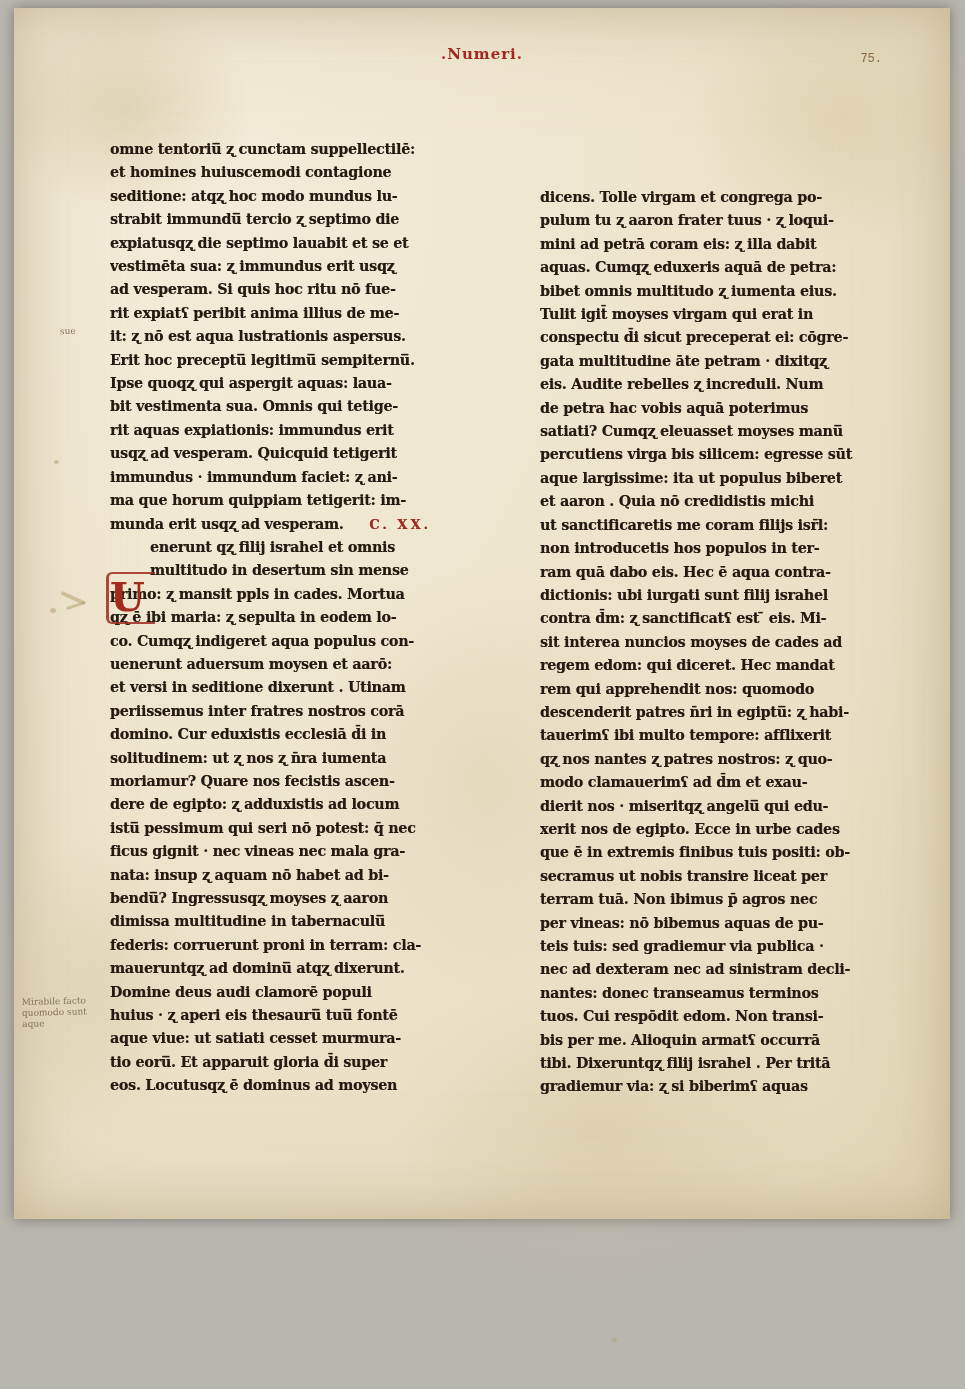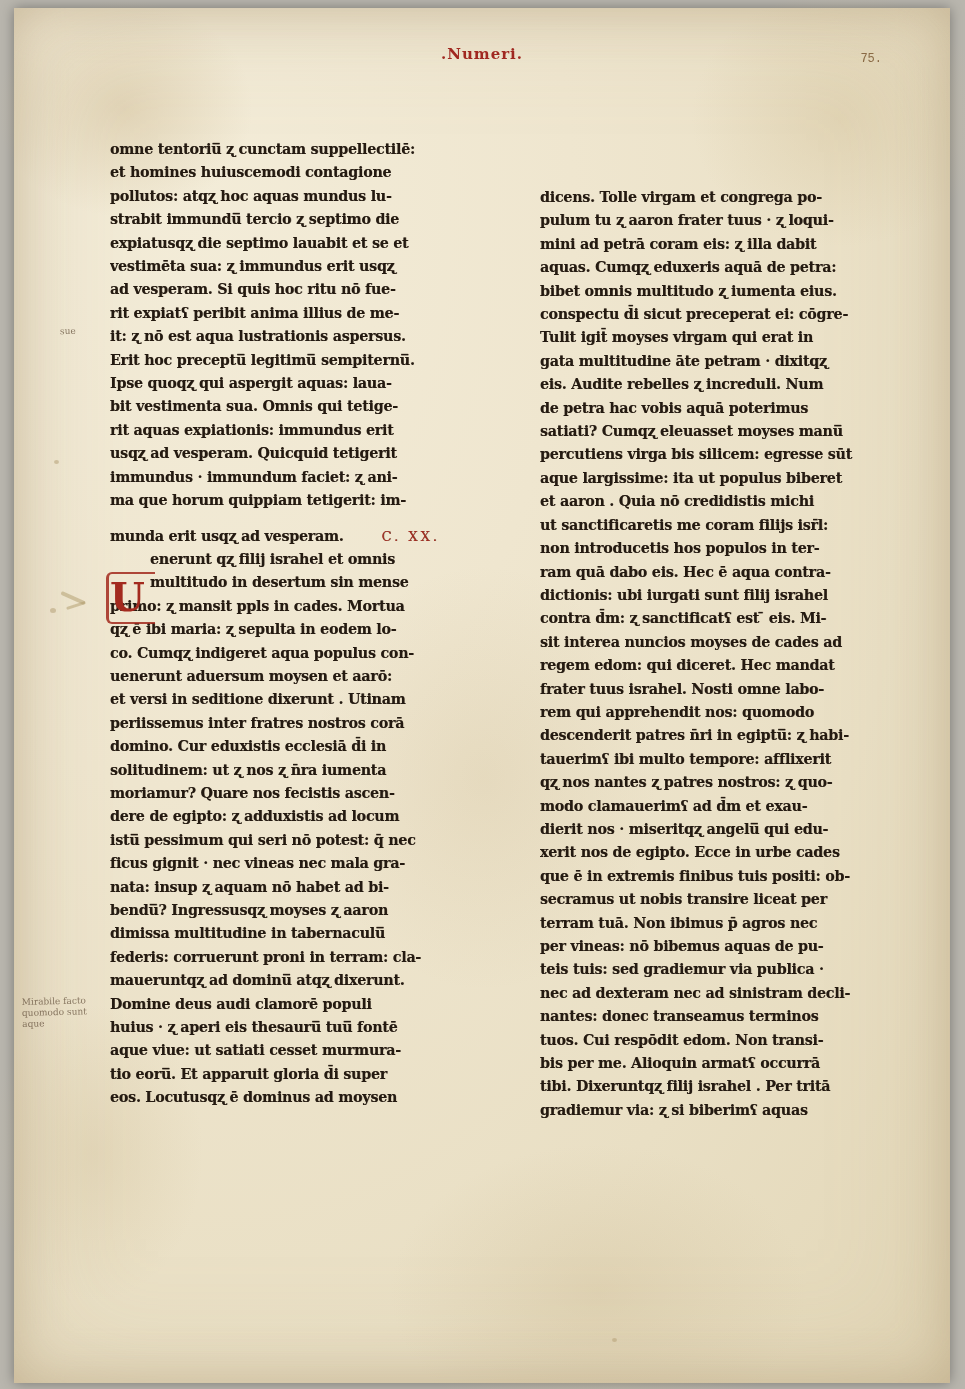--- a/index.html
+++ b/index.html
@@ -5,21 +5,21 @@
   html,body{margin:0;padding:0;}
   body{
     width:965px;height:1389px;
     background:#b9b6ae;
     font-family:"DejaVu Serif",serif;
     overflow:hidden;
   }
   #page{
     position:absolute;
     left:14px;top:8px;
-    width:936px;height:1375px;
+    width:936px;height:1211px;
     background:
       radial-gradient(ellipse at 20% 15%, #f3ecd8 0%, #efe6cf 35%, #e9dfc4 70%, #e2d6b6 100%);
     box-shadow:0 0 12px rgba(0,0,0,0.35);
   }
   
   .stain{position:absolute;border-radius:50%;pointer-events:none;}
   .s1{left:-20px;top:-10px;width:260px;height:220px;background:radial-gradient(ellipse,rgba(205,185,145,.45),rgba(205,185,145,0) 70%);}
   .s2{right:-40px;top:-20px;width:300px;height:260px;background:radial-gradient(ellipse,rgba(210,192,152,.40),rgba(210,192,152,0) 70%);}
   .s3{left:40%;bottom:-60px;width:420px;height:300px;background:radial-gradient(ellipse,rgba(206,188,150,.35),rgba(206,188,150,0) 70%);}
   .s4{left:-30px;bottom:80px;width:220px;height:300px;background:radial-gradient(ellipse,rgba(208,190,150,.32),rgba(208,190,150,0) 70%);}
@@ -67,24 +67,24 @@
     letter-spacing:-0.2px;
     color:#241a11;
     white-space:nowrap;
     transform:scaleX(1.0);
     transform-origin:left center;
     font-weight:bold;
     text-shadow:0.3px 0 0 rgba(40,26,14,.55);
   }
   .line.ind{padding-left:40px;}
   
-  .chapline{position:relative;margin-top:12px;}
+  .chapline{position:relative;}
   .chapmark{
-    position:absolute;right:0;top:0;
-    color:#a32a1e;font-size:13px;letter-spacing:3px;font-weight:normal;text-align:center;
+    position:absolute;right:9px;top:0;
+    color:#a32a1e;font-size:13px;letter-spacing:3px;font-weight:bold;text-align:center;
   }
   
   #initial{
     position:absolute;left:0;top:438px;
     width:42px;height:44px;
     color:#a32a1e;
     font-size:40px;
     line-height:42px;
     font-family:"DejaVu Serif",serif;
     font-weight:bold;
@@ -140,21 +140,21 @@
   <div class="marg" id="marg1">sue</div>
   <div class="marg" id="marg2">Mirabile
 facto
 quomodo
 sunt aque</div>
 
   <div id="cols">
     <div class="col left" id="col-left">
         <span class="line">omne tentoriu̅ ʐ cunctam suppellectilē:</span>
         <span class="line">et homines huiuscemodi contagione</span>
-        <span class="line">pollutos: atqʐ hoc aquas mundus lu-</span>
+        <span class="line">seditione: atqʐ hoc modo mundus lu-</span>
         <span class="line">strabit immundu̅ tercio ʐ septimo die</span>
         <span class="line">expiatusqʐ die septimo lauabit et se et</span>
         <span class="line">vestimēta sua: ʐ immundus erit usqʐ</span>
         <span class="line">ad vesperam. Si quis hoc ritu nō fue-</span>
         <span class="line">rit expiatʕ peribit anima illius de me-</span>
         <span class="line">it: ʐ nō est aqua lustrationis aspersus.</span>
         <span class="line">Erit hoc preceptu̅ legitimu̅ sempiternu̅.</span>
         <span class="line">Ipse quoqʐ qui aspergit aquas: laua-</span>
         <span class="line">bit vestimenta sua. Omnis qui tetige-</span>
         <span class="line">rit aquas expiationis: immundus erit</span>
@@ -186,37 +186,36 @@
         <span class="line">aque viue: ut satiati cesset murmura-</span>
         <span class="line">tio eoru̅. Et apparuit gloria d̄i super</span>
         <span class="line">eos. Locutusqʐ ē dominus ad moysen</span>
       </div>
     <div class="col right" id="col-right">
         <span class="line">dicens. Tolle virgam et congrega po-</span>
         <span class="line">pulum tu ʐ aaron frater tuus · ʐ loqui-</span>
         <span class="line">mini ad petrā coram eis: ʐ illa dabit</span>
         <span class="line">aquas. Cumqʐ eduxeris aquā de petra:</span>
         <span class="line">bibet omnis multitudo ʐ iumenta eius.</span>
+        <span class="line">Tulit igit̄ moyses virgam qui erat in</span>
         <span class="line">conspectu d̄i sicut preceperat ei: cōgre-</span>
-        <span class="line">Tulit igit̄ moyses virgam qui erat in</span>
         <span class="line">gata multitudine āte petram · dixitqʐ</span>
         <span class="line">eis. Audite rebelles ʐ increduli. Num</span>
         <span class="line">de petra hac vobis aquā poterimus</span>
         <span class="line">satiati? Cumqʐ eleuasset moyses manu̅</span>
         <span class="line">percutiens virga bis silicem: egresse sūt</span>
         <span class="line">aque largissime: ita ut populus biberet</span>
         <span class="line">et aaron . Quia nō credidistis michi</span>
         <span class="line">ut sanctificaretis me coram filijs isr̄l:</span>
         <span class="line">non introducetis hos populos in ter-</span>
         <span class="line">ram quā dabo eis. Hec ē aqua contra-</span>
         <span class="line">dictionis: ubi iurgati sunt filij israhel</span>
         <span class="line">contra d̄m: ʐ sanctificatʕ est ̄ eis. Mi-</span>
         <span class="line">sit interea nuncios moyses de cades ad</span>
         <span class="line">regem edom: qui diceret. Hec mandat</span>
-        <span class="line">frater tuus israhel. Nosti omne labo-</span>
         <span class="line">rem qui apprehendit nos: quomodo</span>
         <span class="line">descenderit patres n̄ri in egiptu̅: ʐ habi-</span>
         <span class="line">tauerimʕ ibi multo tempore: afflixerit</span>
         <span class="line">qʐ nos nantes ʐ patres nostros: ʐ quo-</span>
         <span class="line">modo clamauerimʕ ad d̄m et exau-</span>
         <span class="line">dierit nos · miseritqʐ angelu̅ qui edu-</span>
         <span class="line">xerit nos de egipto. Ecce in urbe cades</span>
         <span class="line">que ē in extremis finibus tuis positi: ob-</span>
         <span class="line">secramus ut nobis transire liceat per</span>
         <span class="line">terram tuā. Non ibimus p̄ agros nec</span>

